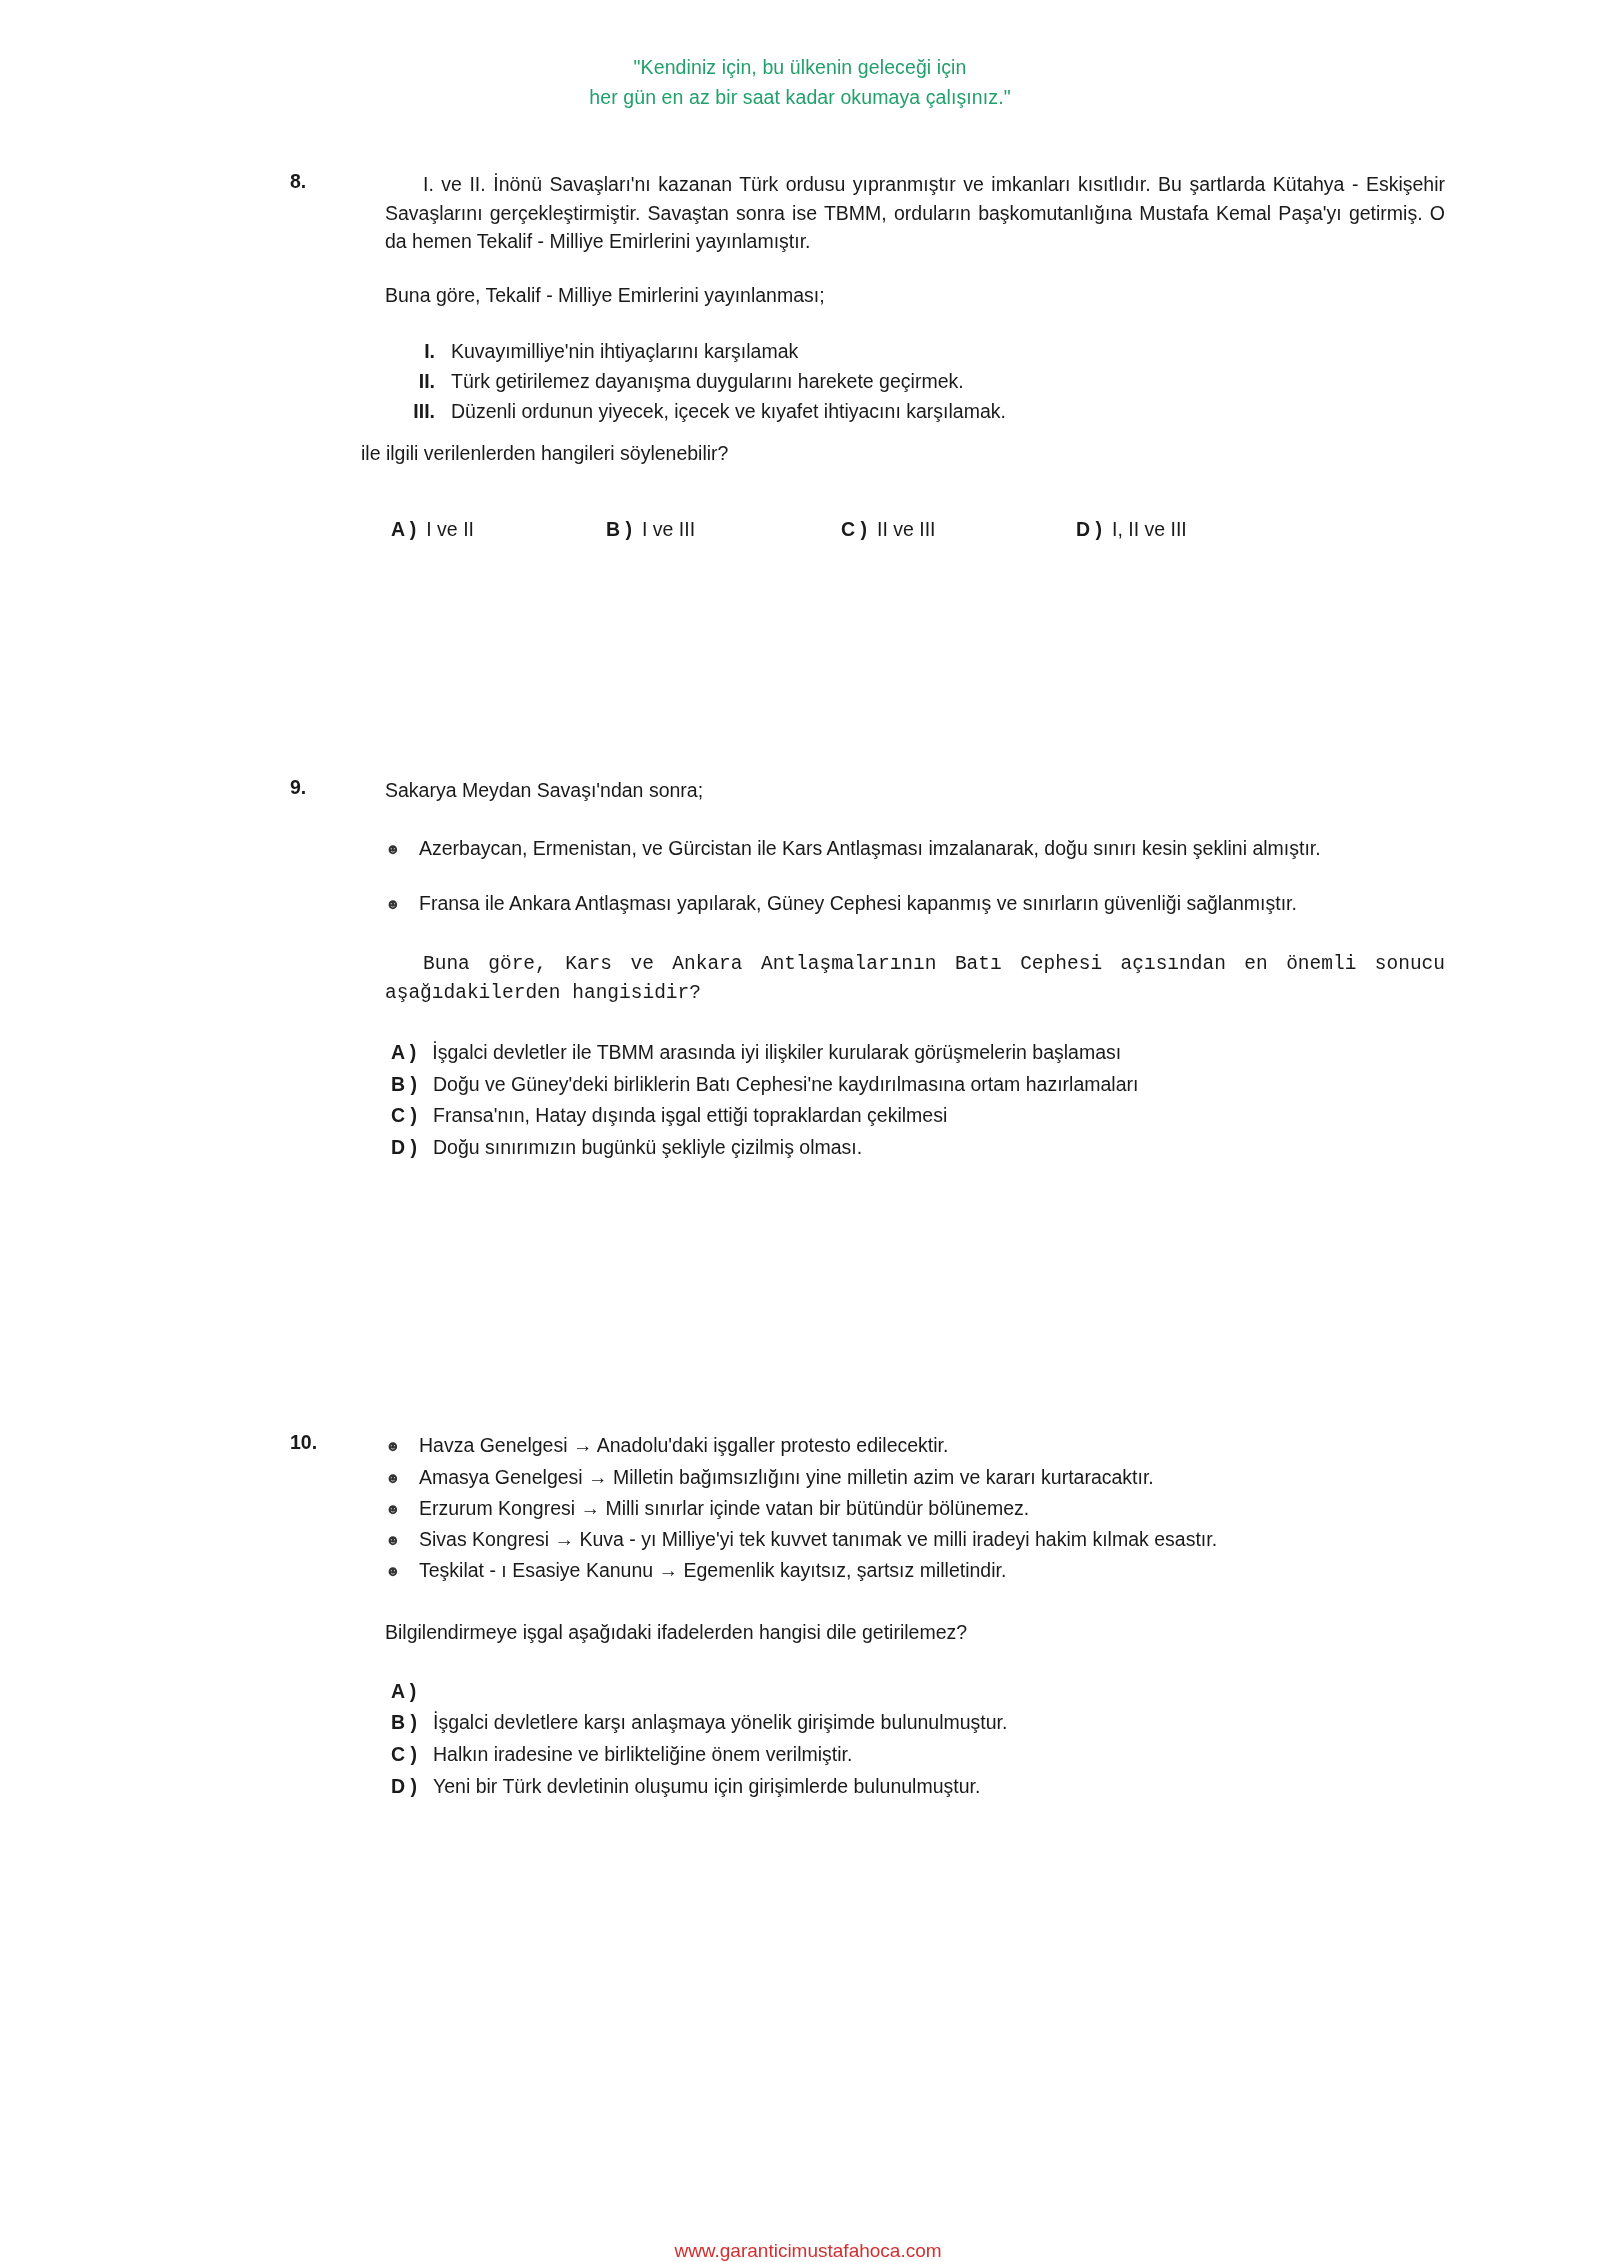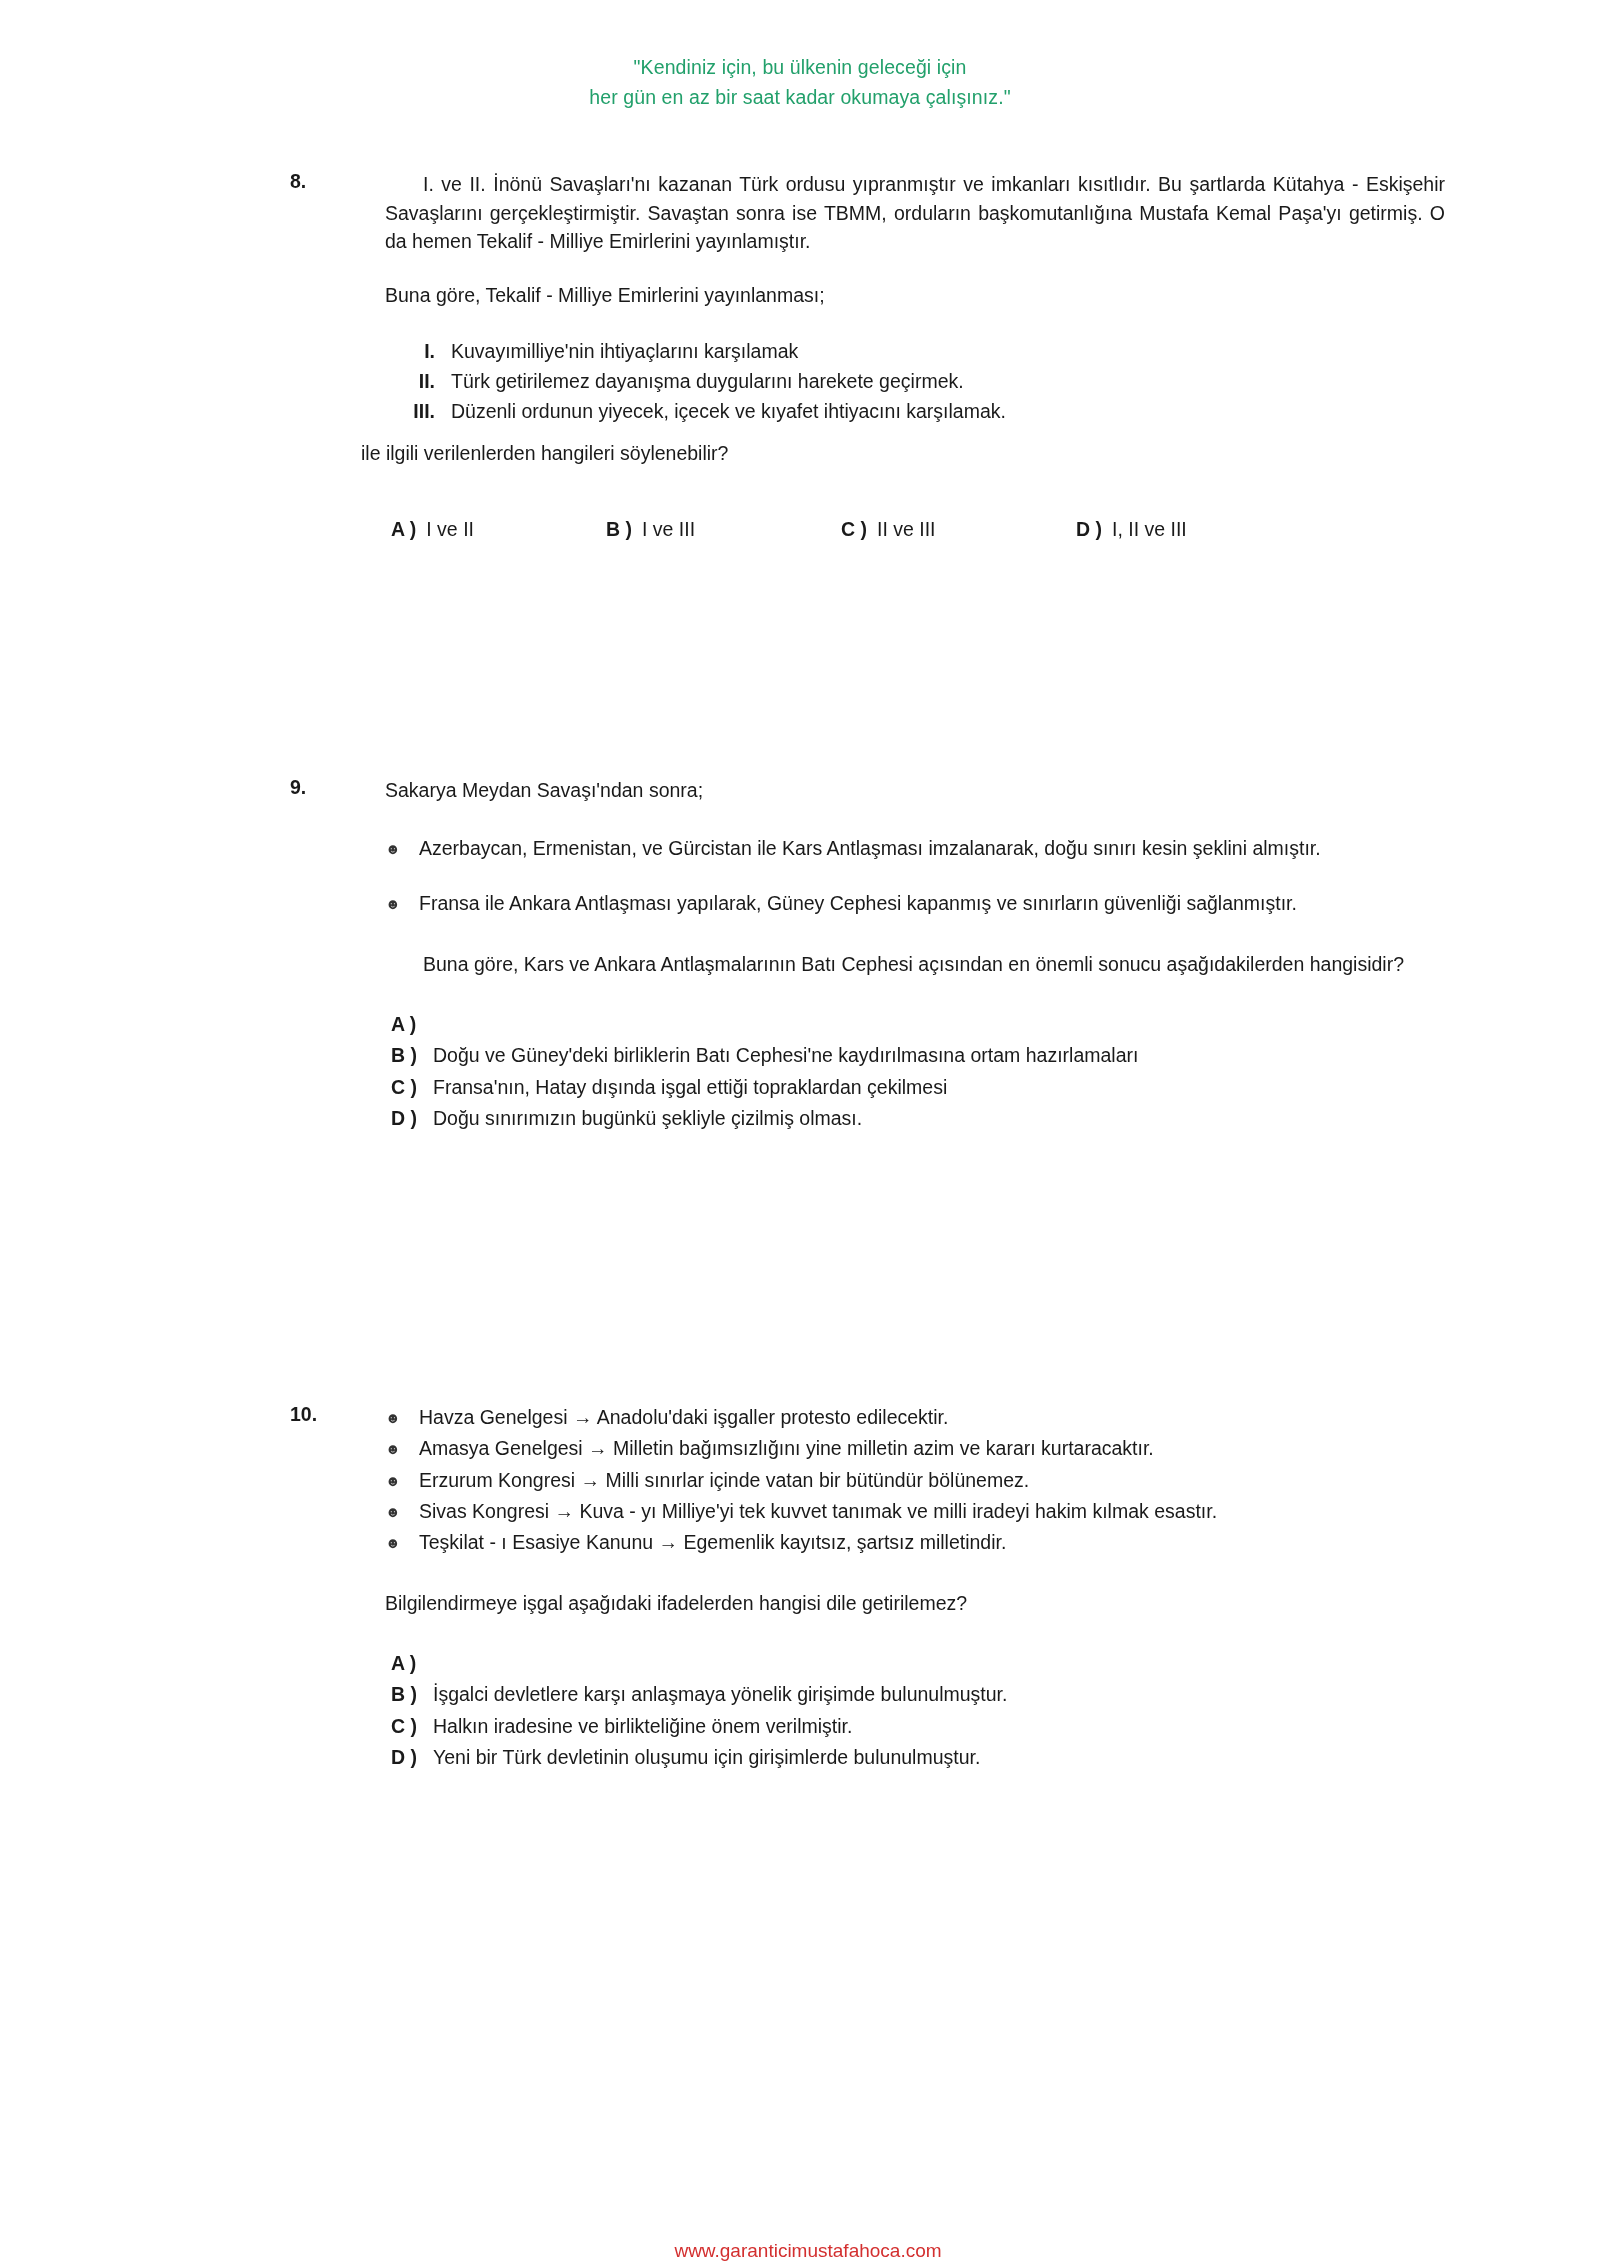--- a/index.html
+++ b/index.html
@@ -211,25 +211,26 @@
         <div class="bullet-list" style="margin-top:30px;">
           <div class="bullet-item" style="margin-bottom:26px;">
             <span class="bullet-glyph">☻</span>
             <span class="bullet-text">Azerbaycan, Ermenistan, ve Gürcistan ile Kars Antlaşması imzalanarak, doğu sınırı kesin şeklini almıştır.</span>
           </div>
           <div class="bullet-item">
             <span class="bullet-glyph">☻</span>
             <span class="bullet-text">Fransa ile Ankara Antlaşması yapılarak, Güney Cephesi kapanmış ve sınırların güvenliği sağlanmıştır.</span>
           </div>
         </div>
-        <div class="stem" style="margin-top:32px;">Buna göre, Kars ve Ankara Antlaşmalarının Batı Cephesi açısından en önemli sonucu aşağıdakilerden hangisidir?</div>
+        <div class="stem" style="margin-top:32px;font-family:Liberation Mono, monospace;">Buna göre, Kars ve Ankara Antlaşmalarının Batı Cephesi açısından en önemli sonucu aşağıdakilerden hangisidir?</div>
 
         <div class="choices-stack">
           <div class="choice-row">
             <span class="ch-letter">A )</span>
+            <span>İşgalci devletler ile TBMM arasında iyi ilişkiler kurularak görüşmelerin başlaması</span>
           </div>
           <div class="choice-row">
             <span class="ch-letter">B )</span>
             <span>Doğu ve Güney'deki birliklerin Batı Cephesi'ne kaydırılmasına ortam hazırlamaları</span>
           </div>
           <div class="choice-row">
             <span class="ch-letter">C )</span>
             <span>Fransa'nın, Hatay dışında işgal ettiği topraklardan çekilmesi</span>
           </div>
           <div class="choice-row">

